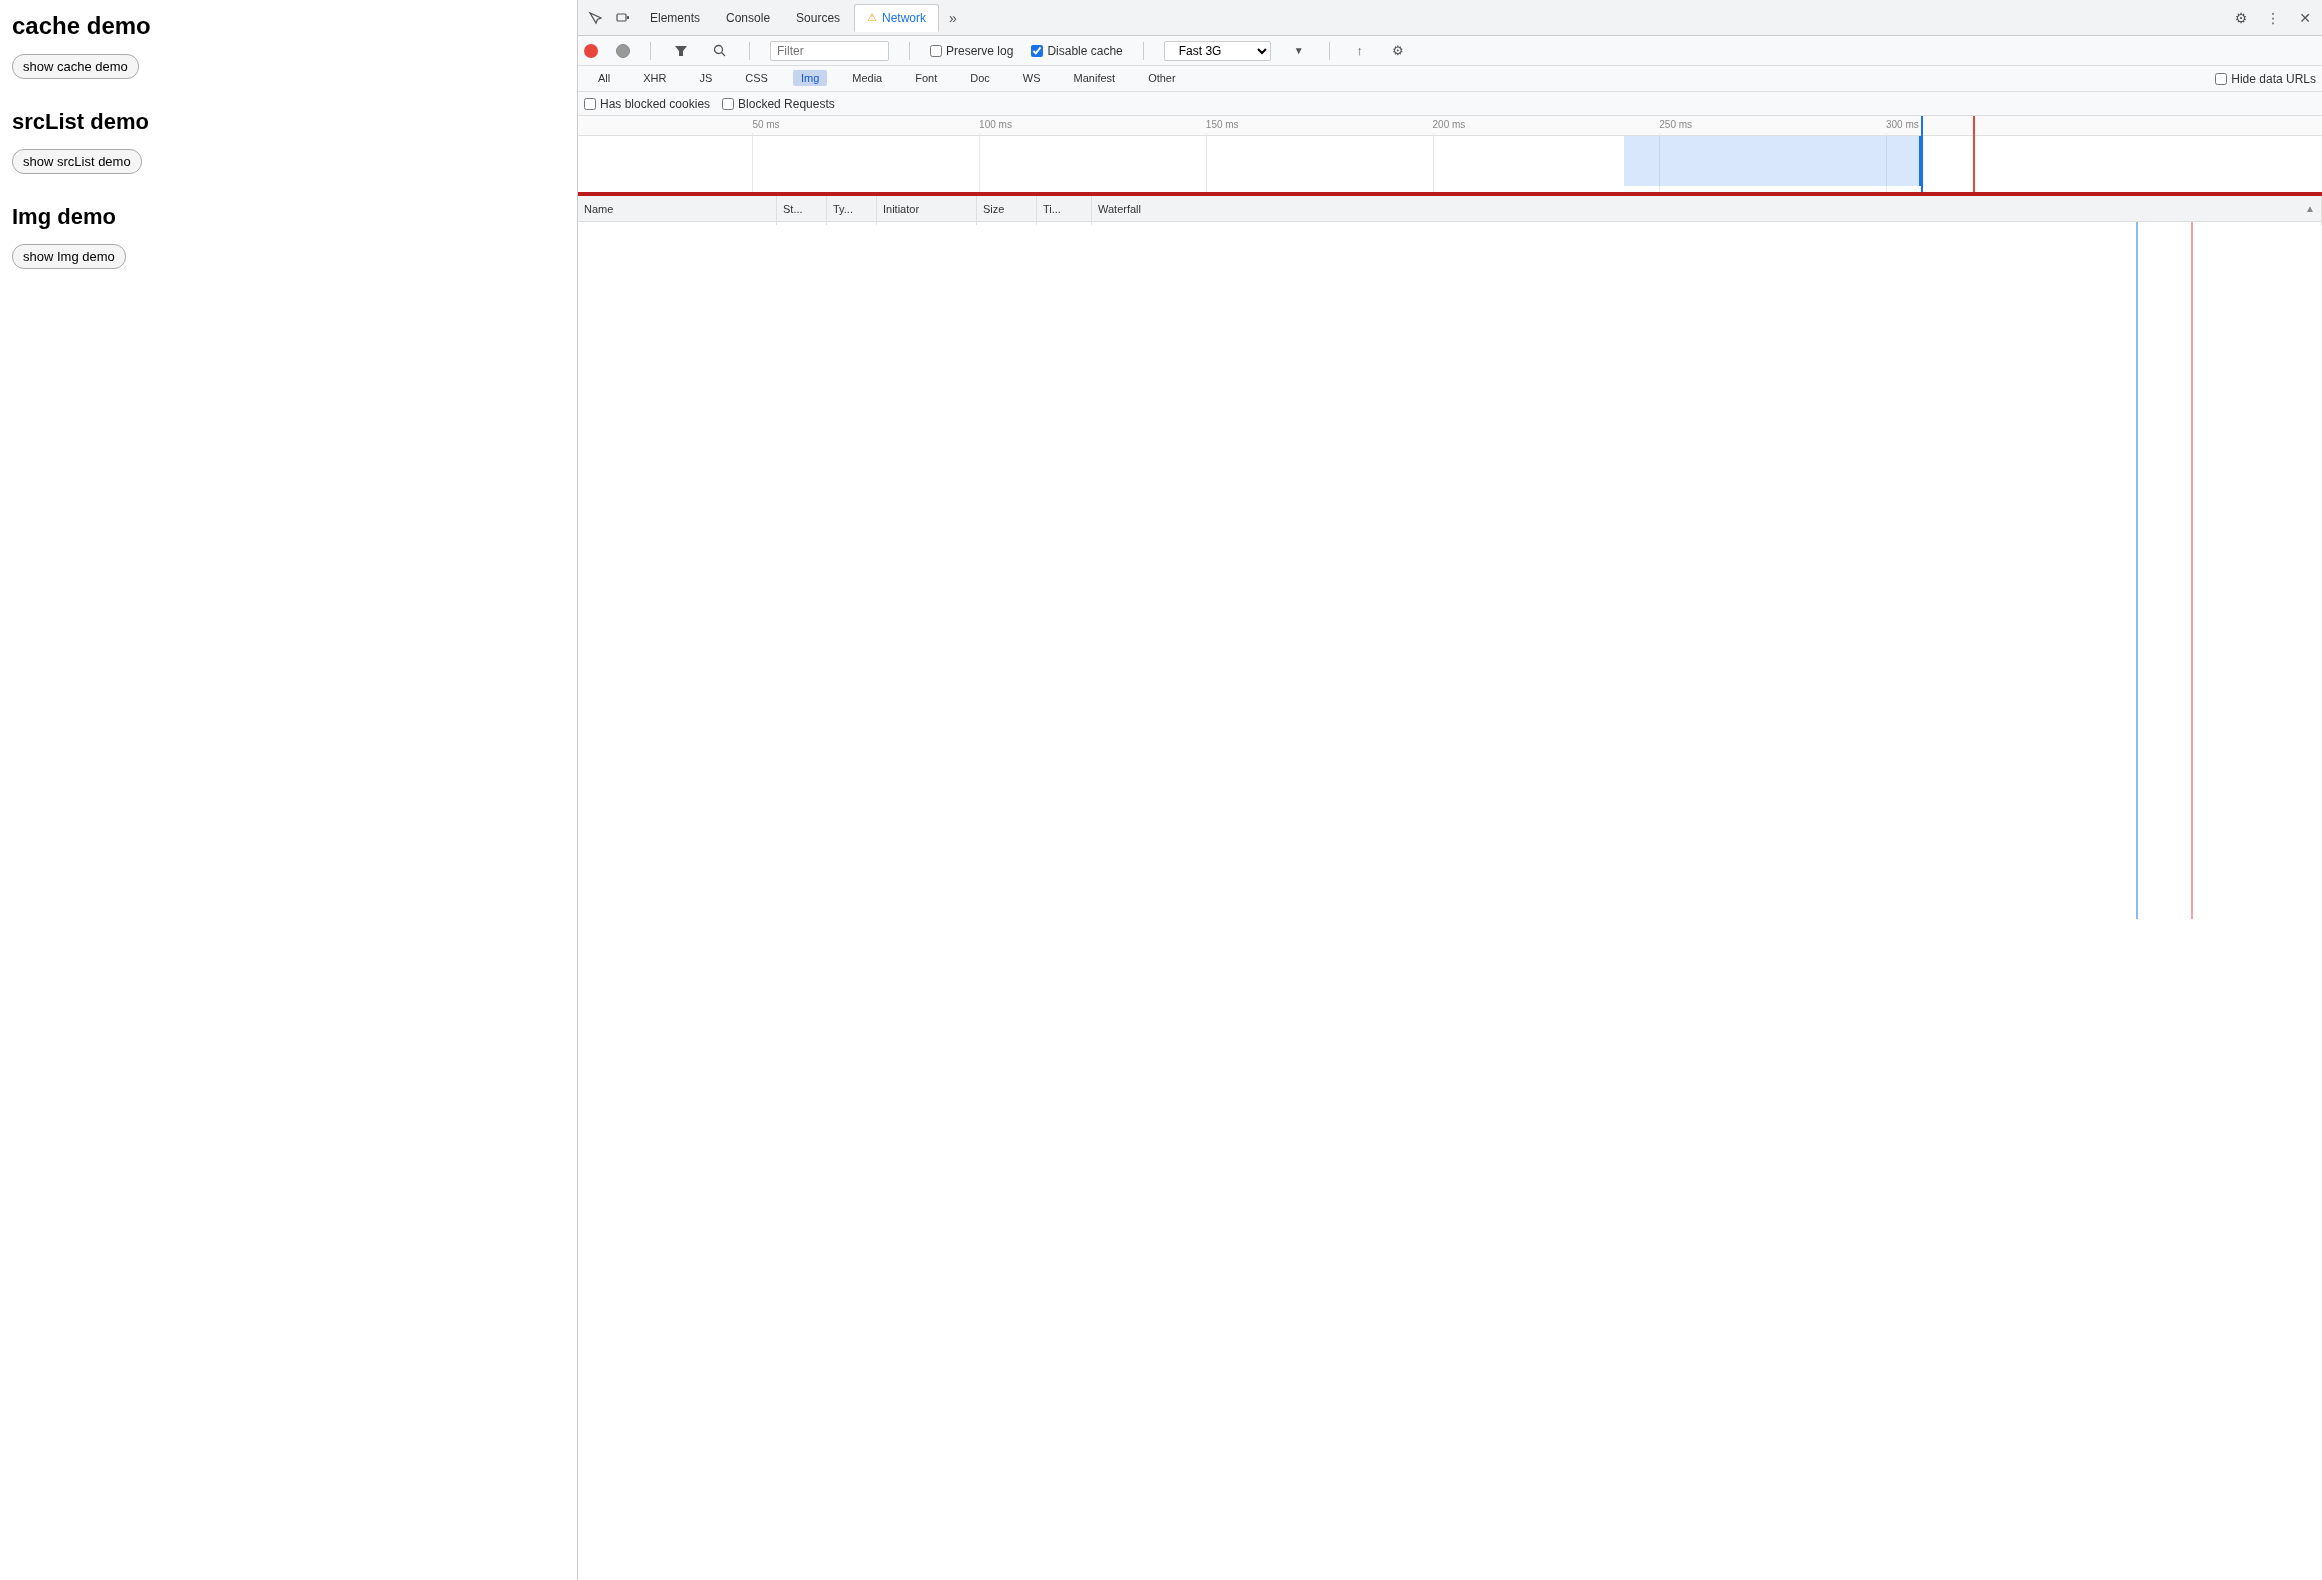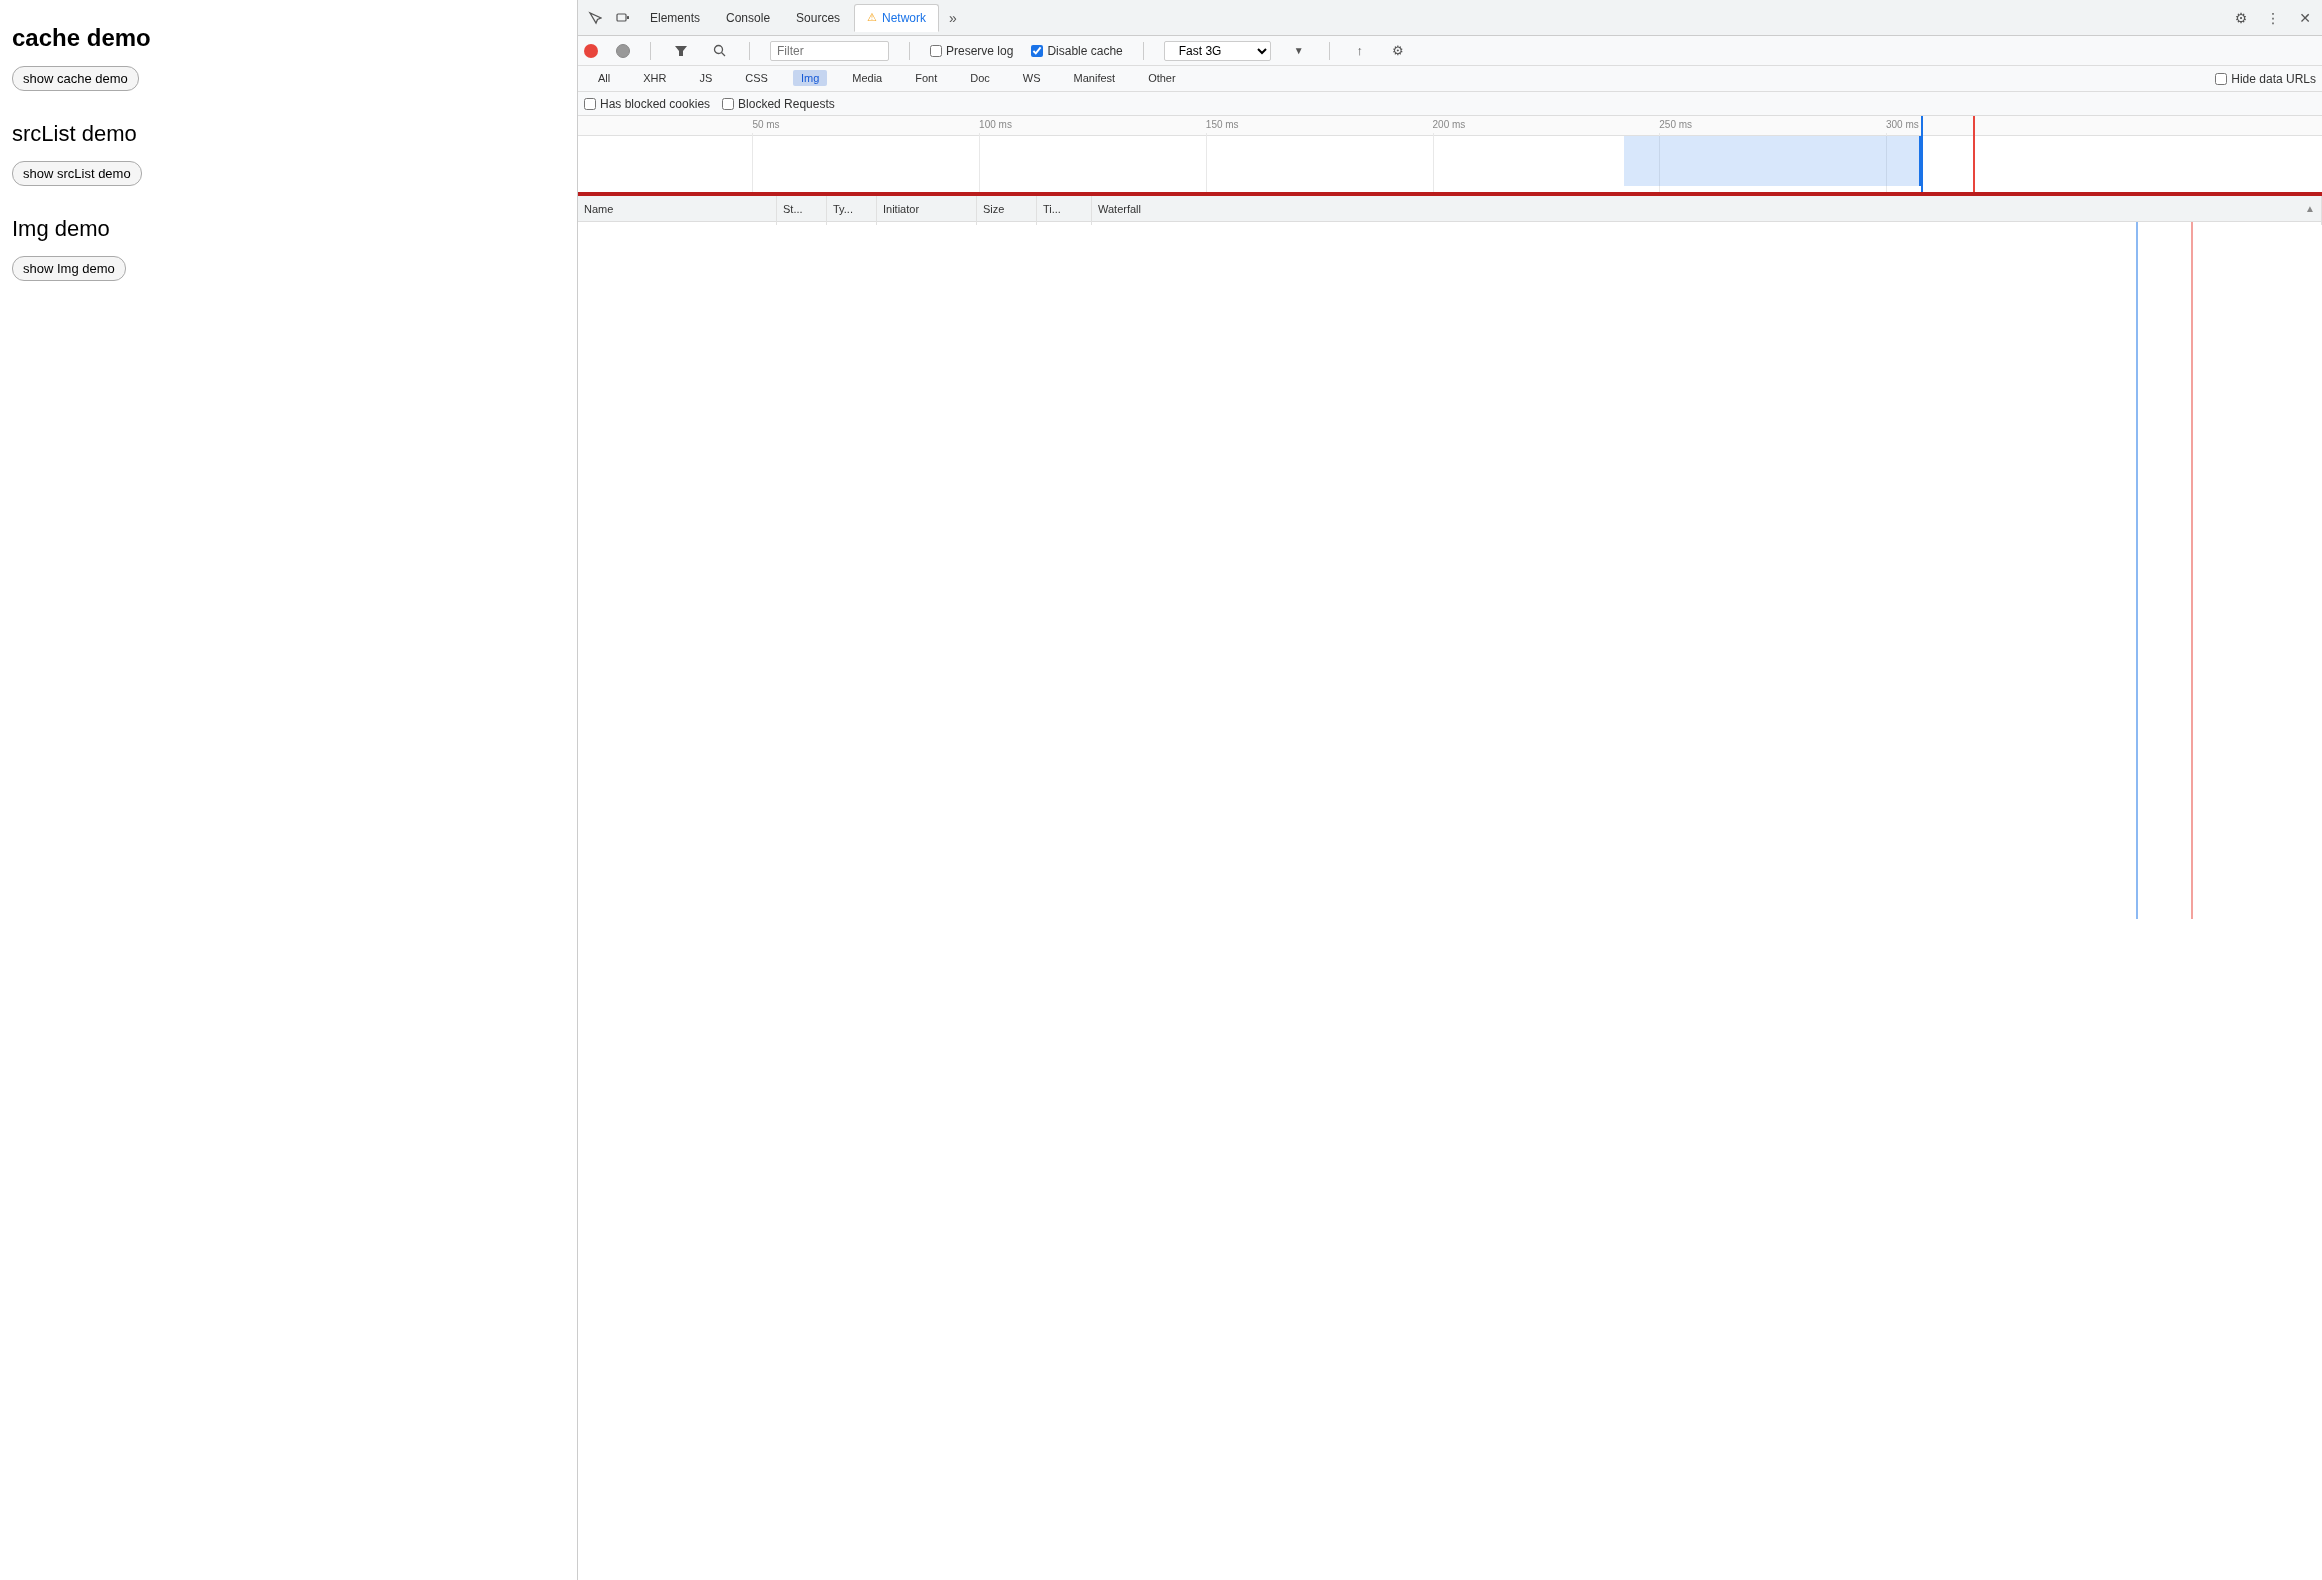--- a/index.html
+++ b/index.html
@@ -8,31 +8,31 @@
       font-size: 13px;
       background: #fff;
       display: flex;
       height: 100vh;
       overflow: hidden;
     }
 
     
     #page-area {
       flex: 0 0 577px;
-      padding: 24px 12px;
+      padding: 12px 12px;
       overflow-y: auto;
     }
     #page-area h1 {
       font-size: 24px;
       font-weight: bold;
       margin-bottom: 14px;
     }
     #page-area h2 {
       font-size: 22px;
-      font-weight: normal;
+      font-weight: bold;
       margin-bottom: 14px;
     }
     .demo-section {
       margin-bottom: 30px;
     }
     .demo-button {
       border: 1px solid #aaa;
       background: #f5f5f5;
       padding: 4px 10px;
       font-size: 13px;

